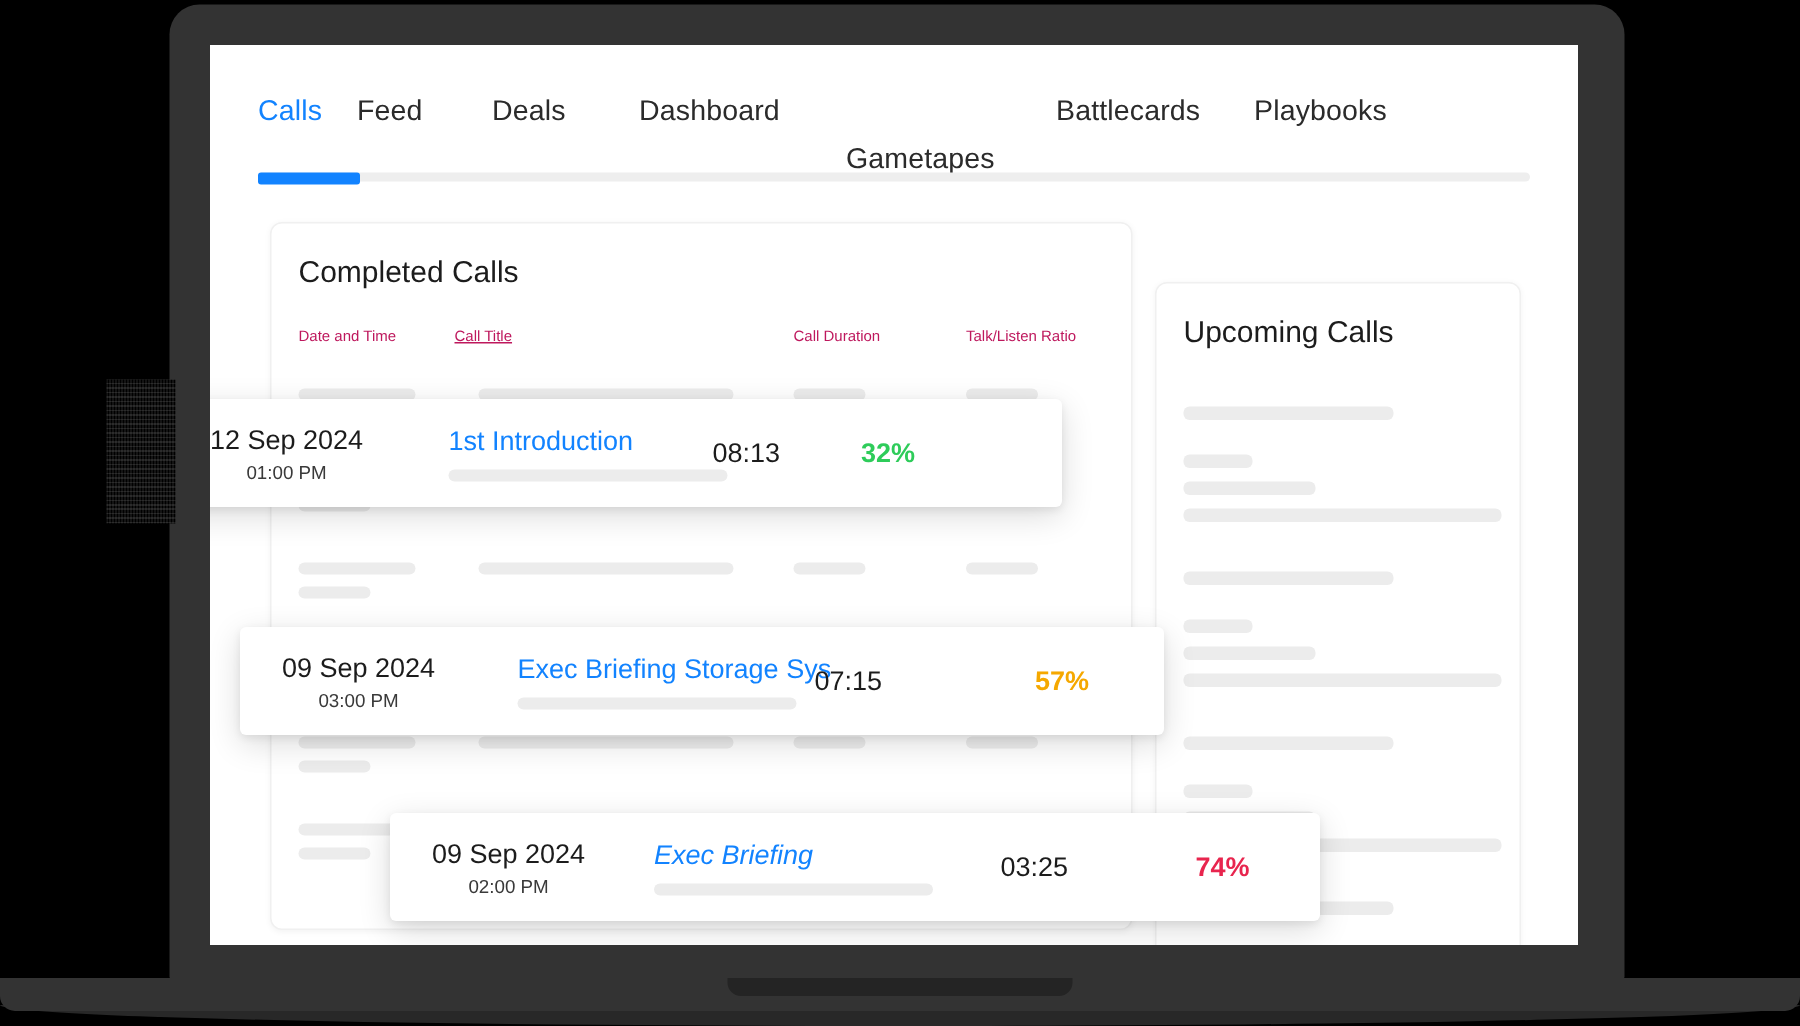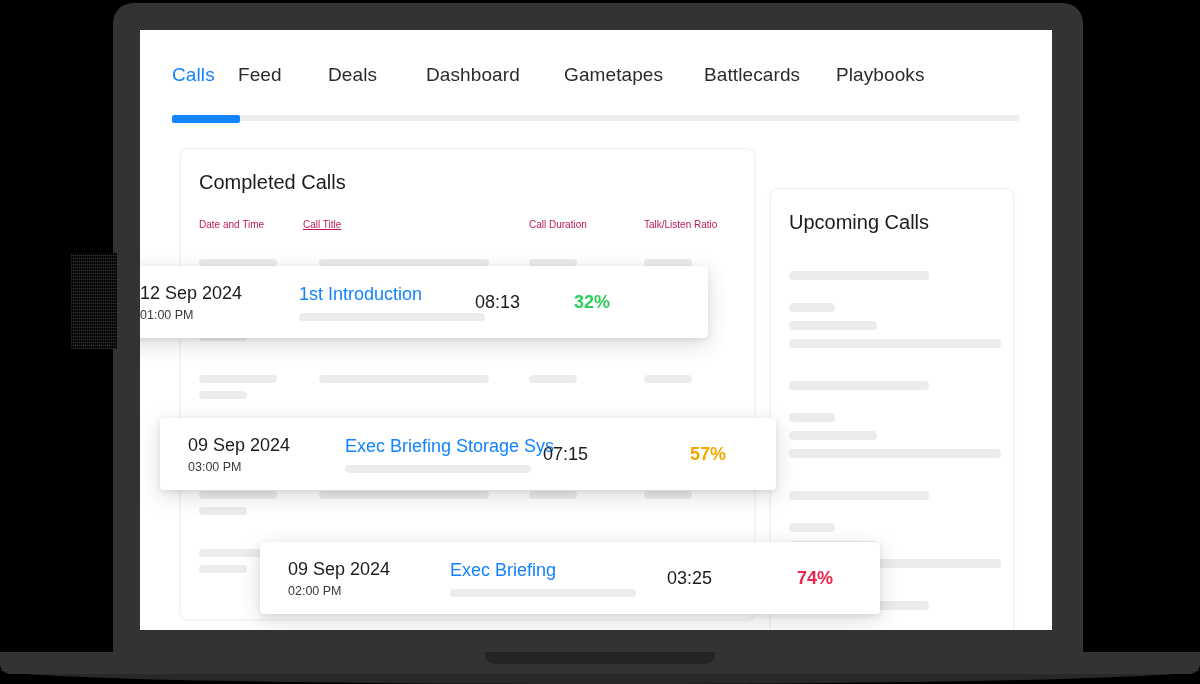--- a/index.html
+++ b/index.html
@@ -217,20 +217,21 @@
     color: #1c1c1c;
     white-space: nowrap;
     line-height: 1.25;
     text-align: right;
   }
   .cc-time {
     font-size: 12.5px;
     color: #3a3a3a;
     margin-top: 3px;
     white-space: nowrap;
+    text-align: center;
   }
   .cc-title-wrap { position: absolute; left: 207px; }
   .cc-title {
     font-size: 18px;
     color: #1283ff;
     white-space: nowrap;
     line-height: 1.25;
   }
   .cc-subbar {
     margin-top: 8px;
@@ -253,21 +254,21 @@
   }
 
   
   .cc-1 .cc-duration { left: 383px; }
   .cc-1 .cc-ratio    { left: 482px; }
   .cc-2 .cc-duration { left: 383px; }
   .cc-2 .cc-ratio    { left: 530px; }
   .cc-3 .cc-duration { left: 407px; }
   .cc-3 .cc-ratio    { left: 537px; }
 
-  .cc-3 .cc-title-wrap { left: 190px; }
+  .cc-3 .cc-title-wrap { left: 176px; font-style: italic; }
   .cc-3 .cc-date-wrap  { left: 28px; }
   .cc-2 .cc-date-wrap  { left: 28px; }
   .cc-2 .cc-title-wrap { left: 185px; }
 
   
   .artifact {
     position: absolute;
     left: 71px;
     top: 253px;
     width: 46px;
@@ -288,21 +289,21 @@
   <div class="laptop-base"></div>
   <div class="laptop-notch"></div>
 
   <div class="screen">
 
     <div class="nav" id="nav-root">
         <div class="nav-item active" style="position: absolute; left: 0px; color: rgb(18, 131, 255);">Calls</div>
         <div class="nav-item" style="position: absolute; left: 66px;">Feed</div>
         <div class="nav-item" style="position: absolute; left: 156px;">Deals</div>
         <div class="nav-item" style="position: absolute; left: 254px;">Dashboard</div>
-        <div class="nav-item" style="position: absolute; left: 392px;">Gametapes</div>
+        <div class="nav-item" style="position: absolute; left: 392px; margin-top: 32px;">Gametapes</div>
         <div class="nav-item" style="position: absolute; left: 532px;">Battlecards</div>
         <div class="nav-item" style="position: absolute; left: 664px;">Playbooks</div>
       </div>
     <div class="nav-track"></div>
     <div class="nav-progress" style="background: rgb(18, 131, 255);"></div>
 
     <div class="panel panel-completed">
       <div class="panel-title">Completed Calls</div>
 
       <div class="col-headers">

